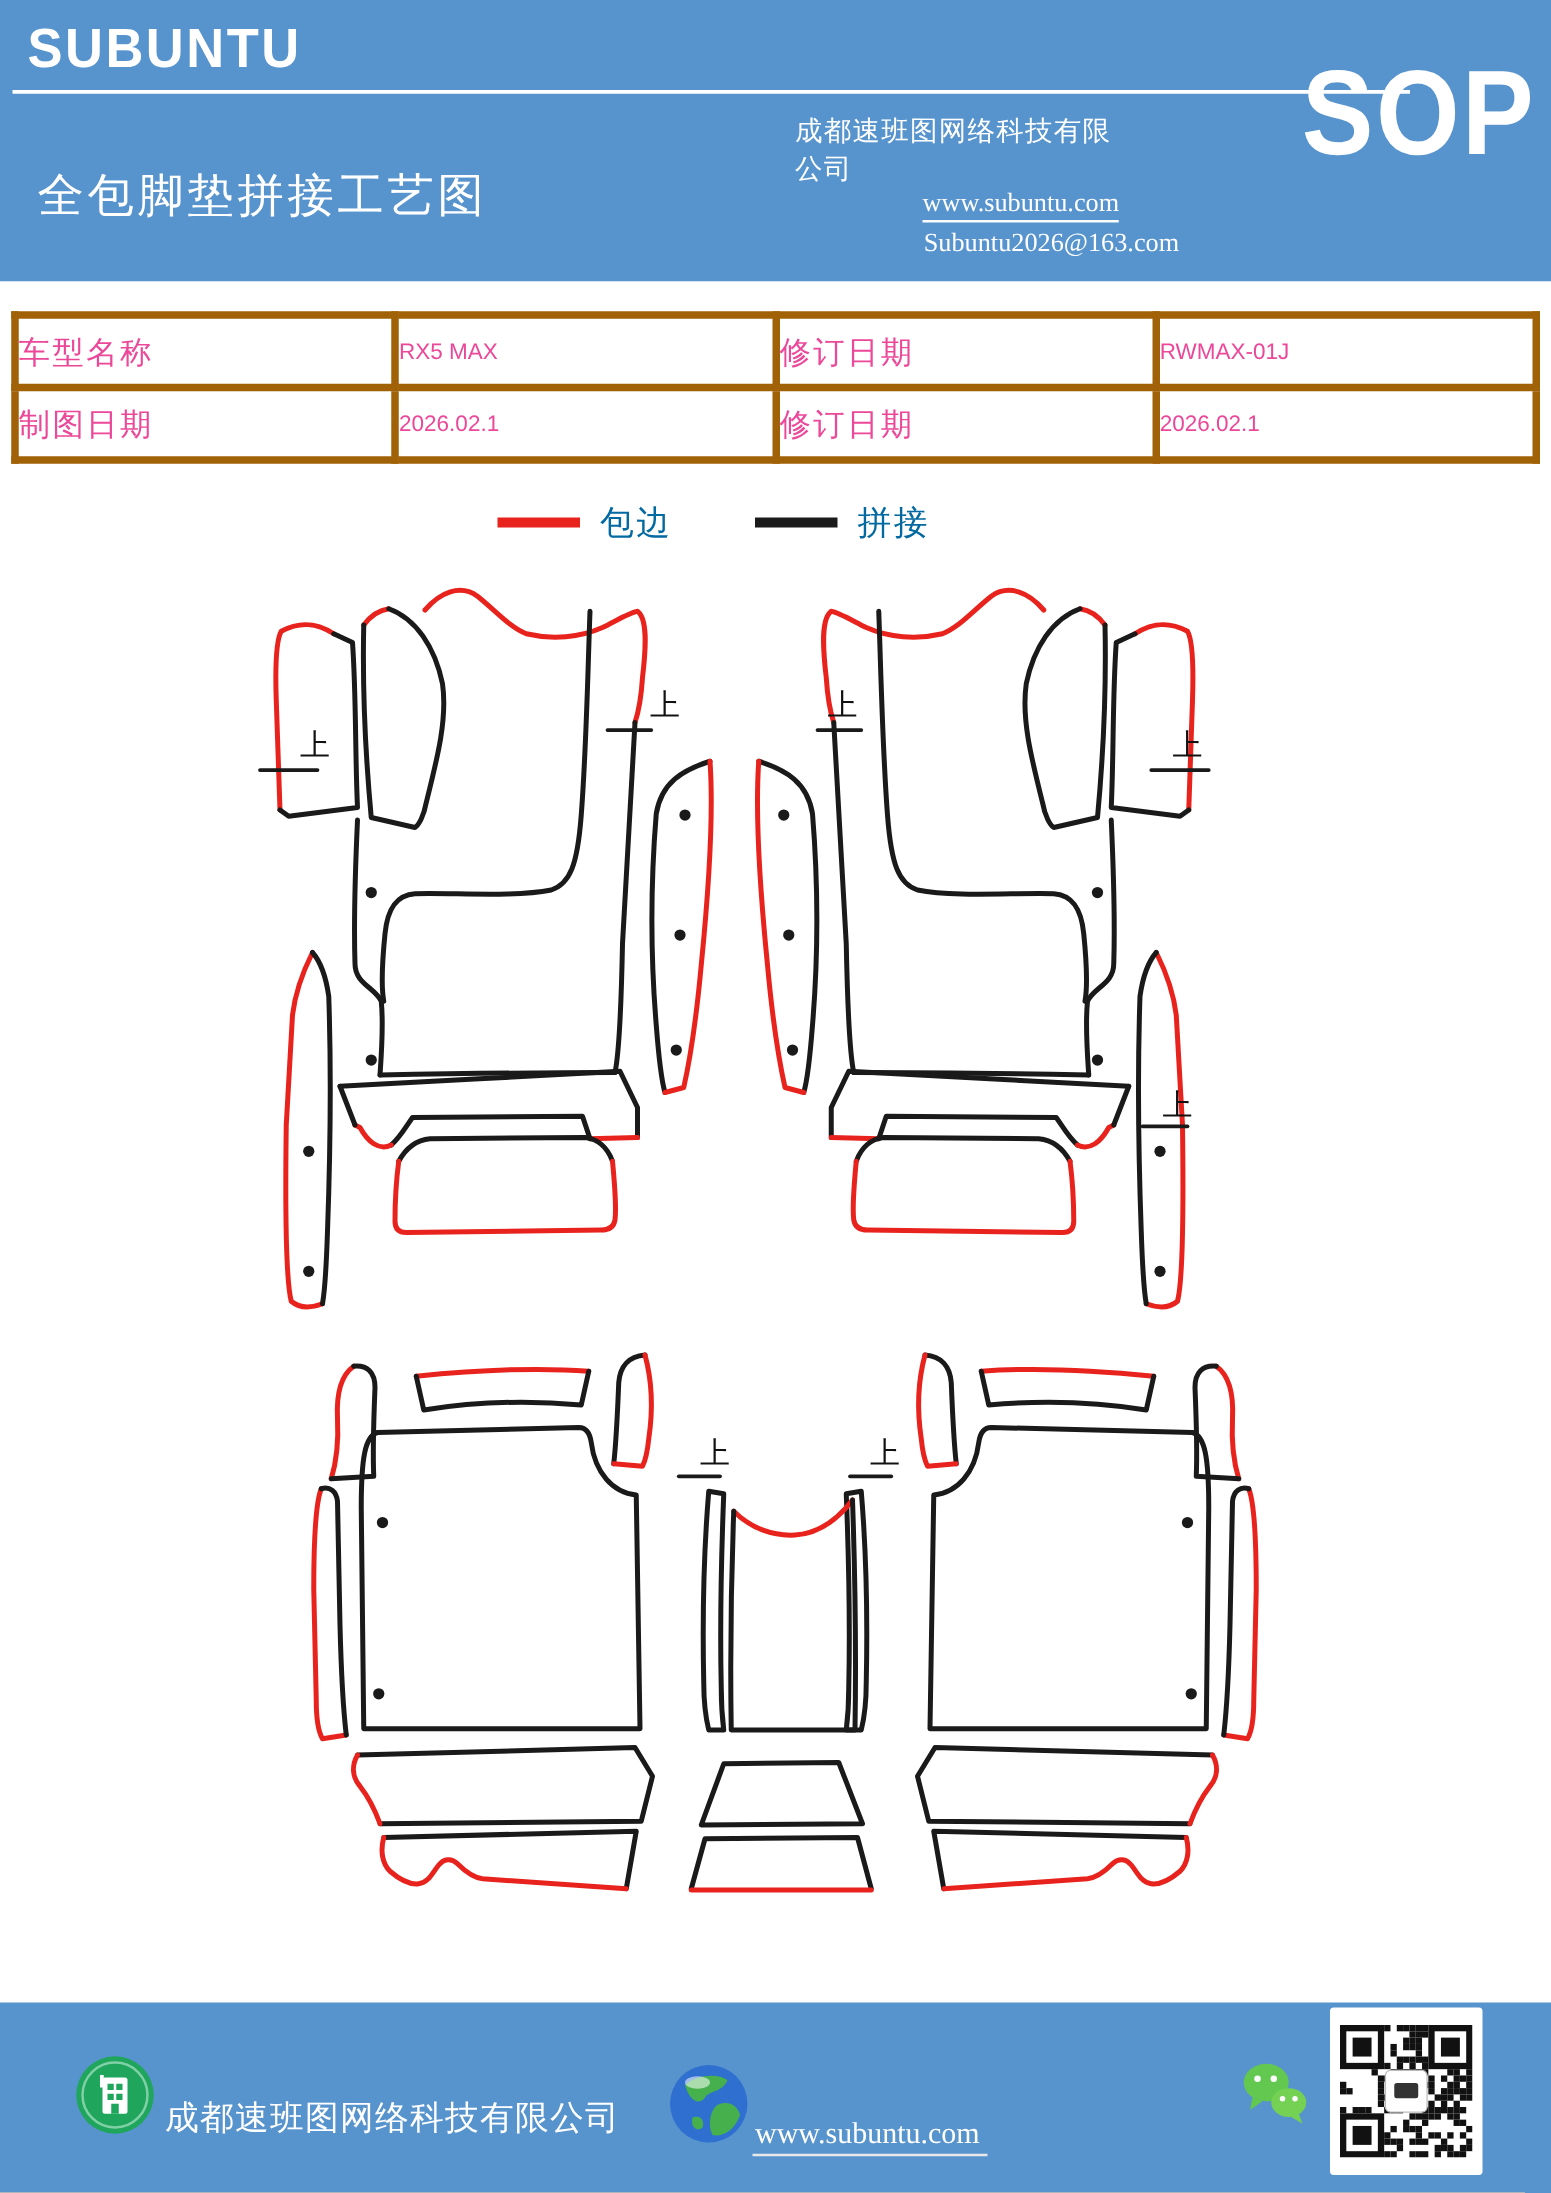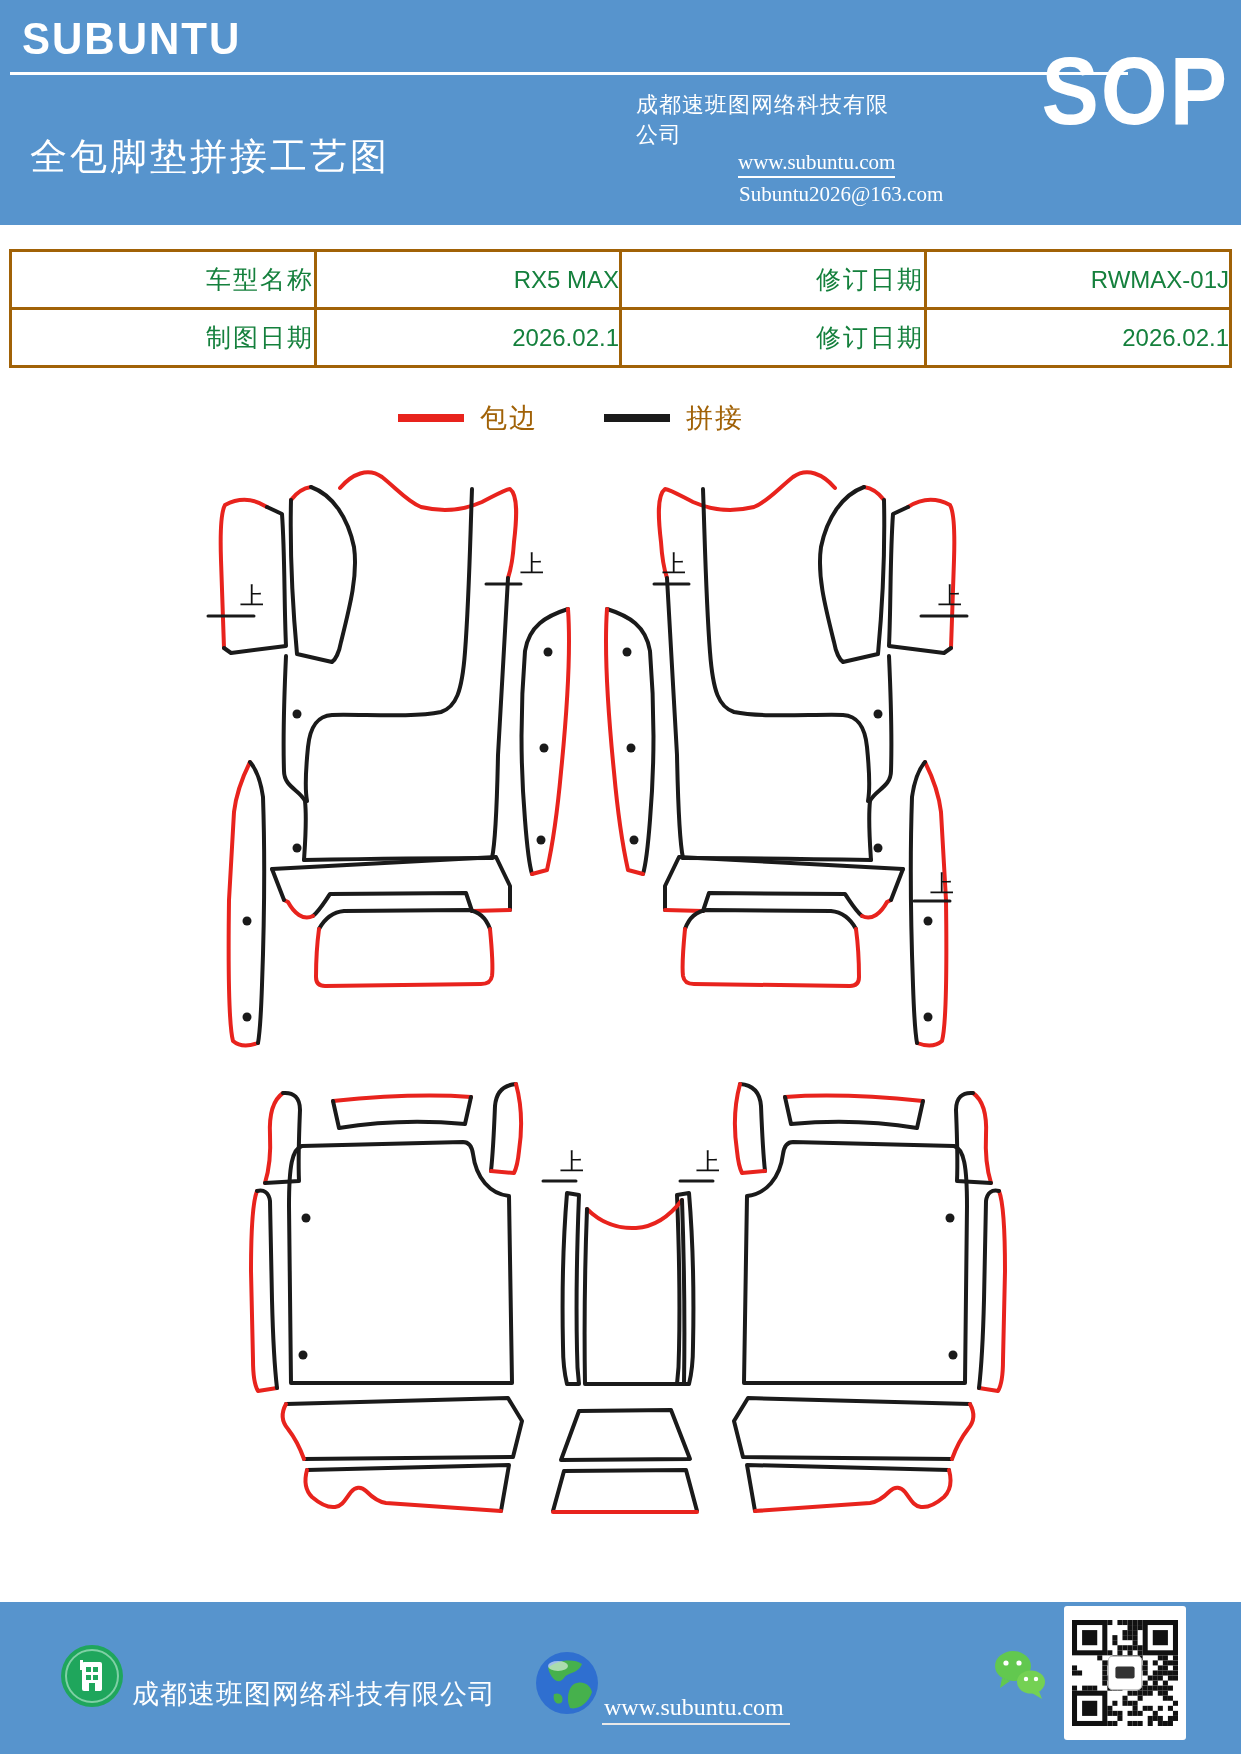--- a/index.html
+++ b/index.html
@@ -12,28 +12,28 @@
   .brand { position:absolute; top:14px; left:22px; font-size:42px; font-weight:bold; color:#fff; letter-spacing:2px; transform:scaleY(1.05); transform-origin:left top; }
   .header-rule { position:absolute; top:72px; left:10px; width:1118px; height:3px; background:#ffffff; }
   .sop-badge { position:absolute; top:36px; right:12px; font-size:86px; font-weight:bold; color:#fff; letter-spacing:2px; transform:scaleY(1.12); transform-origin:right top; }
   .header-company { position:absolute; top:90px; left:636px; width:256px; font-size:22px; color:#fff; font-family:"Liberation Serif","DejaVu Serif",serif; letter-spacing:1px; }
   .page-title { position:absolute; top:132px; left:30px; font-size:37px; font-weight:normal; color:#fff; letter-spacing:3px; }
   .header-site { position:absolute; top:150px; left:738px; font-size:21px; color:#fff; font-family:"Liberation Serif","DejaVu Serif",serif; border-bottom:2px solid #fff; padding-bottom:1px; cursor:pointer; }
   .header-email { position:absolute; top:182px; left:702px; font-size:21px; color:#fff; font-family:"Liberation Serif","DejaVu Serif",serif;margin-left:37px; }
 
   
   .info-table { position:absolute; top:249px; left:9px; width:1223px; border-collapse:collapse; table-layout:fixed; background:#fff; }
-  .info-table td { border:3px solid #a16207; height:58px; text-align:right; vertical-align:middle; color:#15803d; }
+  .info-table td { border:6px solid #a16207; height:58px; text-align:left; vertical-align:middle; color:#ec4899; }
   .info-table td.lab { font-family:"Liberation Serif","DejaVu Serif",serif; font-size:25px; letter-spacing:2px; }
-  .info-table td.val { font-size:24px; letter-spacing:0px; }
+  .info-table td.val { font-size:18px; letter-spacing:0px; }
 
   
   .legend-item { position:absolute; display:flex; align-items:center; }
   .legend-swatch { width:66px; height:8px; display:inline-block; }
-  .legend-label { font-size:27px; color:#a16207; margin-left:16px; letter-spacing:2px; font-family:Liberation Serif, serif; }
+  .legend-label { font-size:27px; color:#0369a1; margin-left:16px; letter-spacing:2px; font-family:Liberation Serif, serif; }
 
   
   .diagram-svg { position:absolute; top:420px; left:0; width:1241px; height:1110px; }
   .diagram-svg path { fill:none; stroke-linecap:round; stroke-linejoin:round; }
   .lr { stroke:#e8231d; stroke-width:4; }
   .lb { stroke:#1a1a1a; stroke-width:4; }
   .tick { stroke:#1a1a1a; stroke-width:3; }
   .dot { fill:#1a1a1a; stroke:none; }
   .upmark { font-family:"Liberation Serif","DejaVu Serif",serif; font-size:24px; fill:#111; }
 

